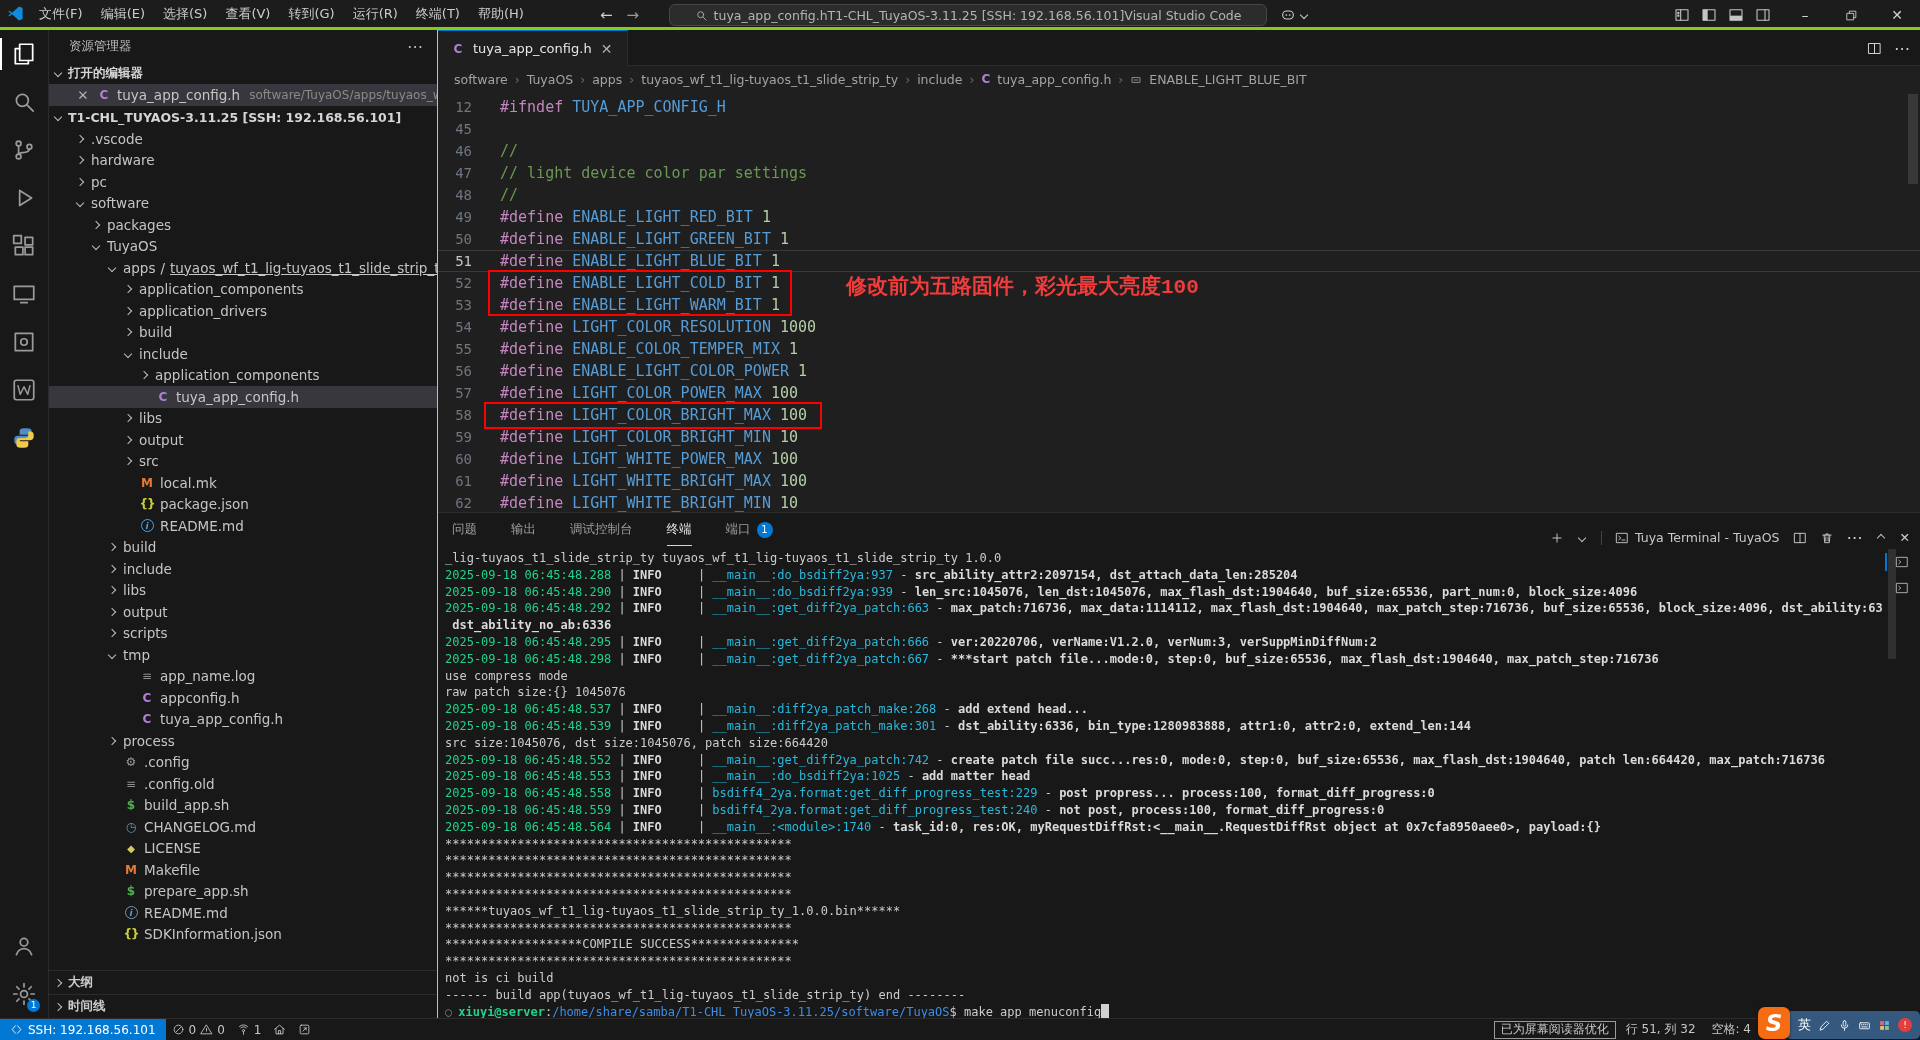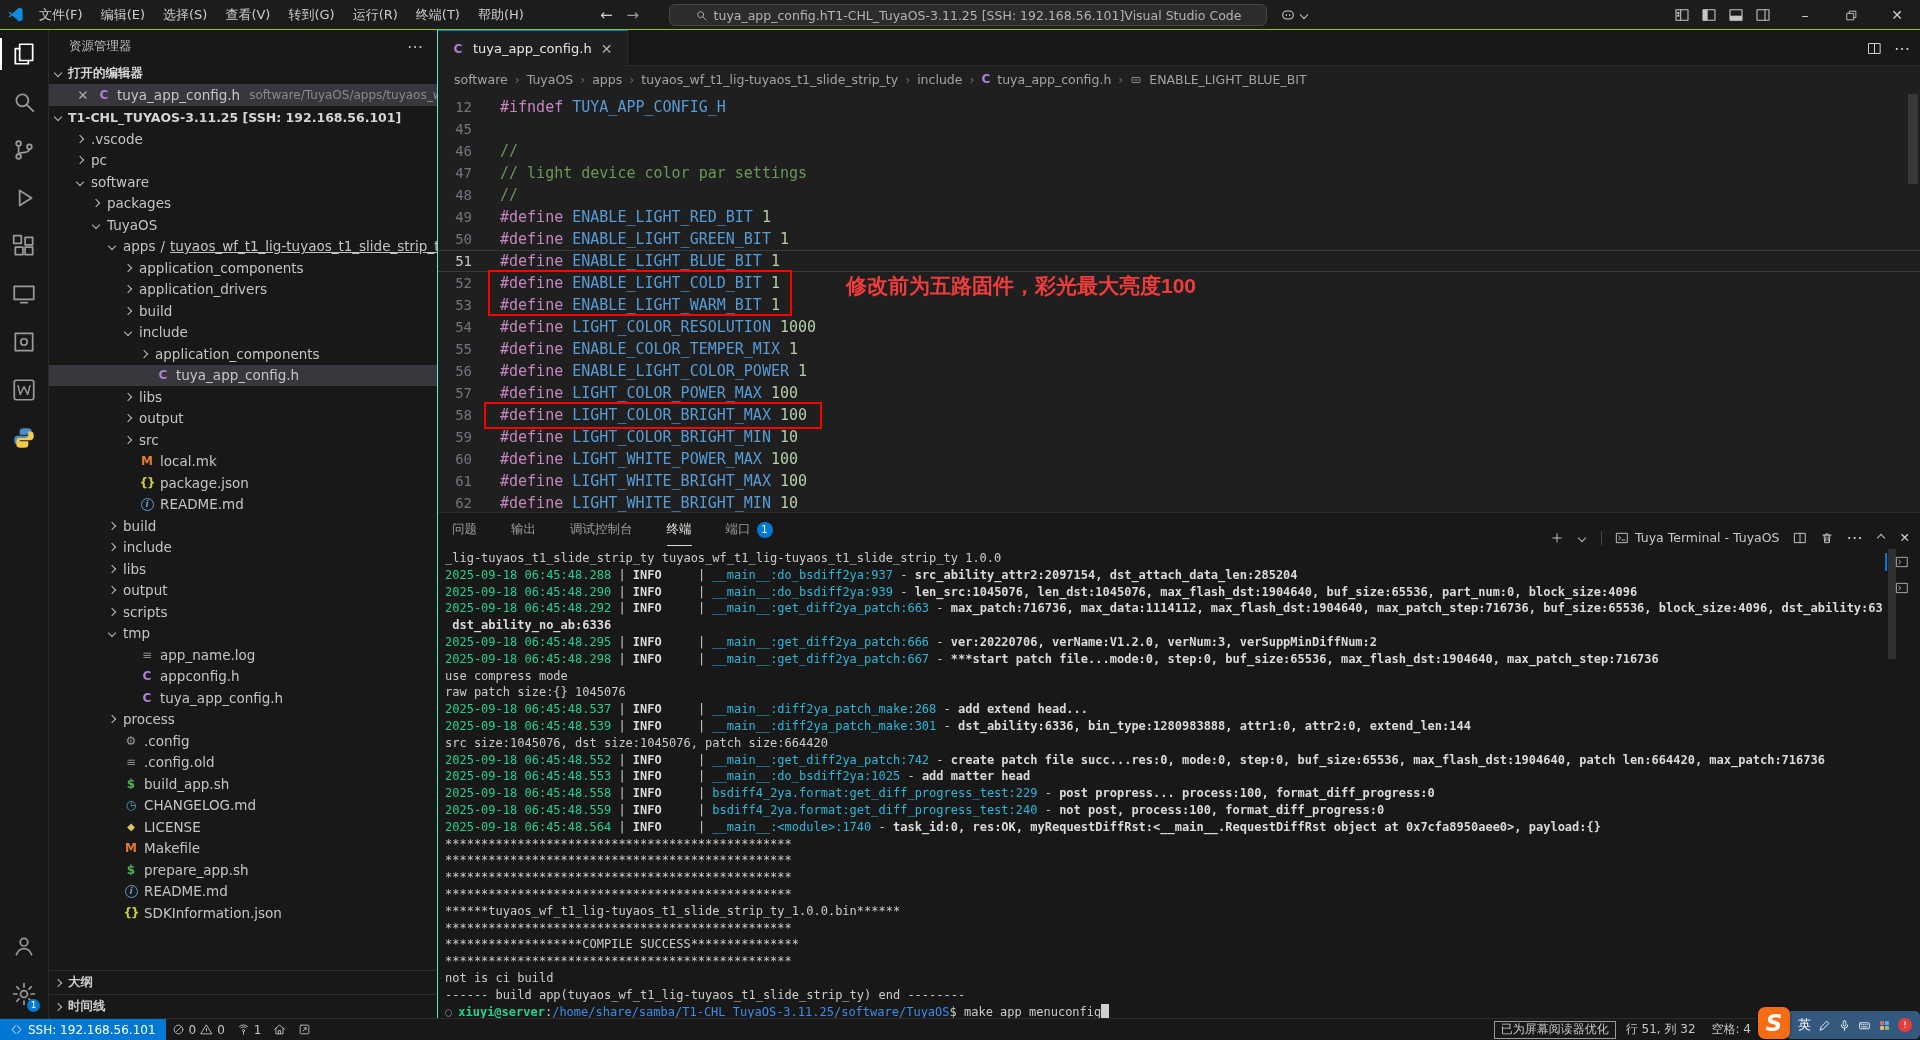--- a/index.html
+++ b/index.html
@@ -2,21 +2,21 @@
 <html><head>
 <meta charset="utf-8">
 <style>
   * { margin:0; padding:0; box-sizing:border-box; }
   html,body { width:1920px; height:1040px; overflow:hidden; }
   body { background:#181818; color:#cccccc; font-family:"DejaVu Sans","Liberation Sans",sans-serif; font-size:13px; position:relative; }
   svg { display:block; }
   .ic { stroke:currentColor; fill:none; stroke-width:1.6; stroke-linecap:round; stroke-linejoin:round; }
 
   
-  .titlebar { position:absolute; left:0; top:0; width:1920px; height:30px; background:#1c1c1c; display:flex; align-items:center; border-bottom:1px solid #84cc16; }
+  .titlebar { position:absolute; left:0; top:0; width:1920px; height:30px; background:#1c1c1c; display:flex; align-items:center; border-bottom:3px solid #84cc16; }
   .vslogo { width:30px; display:flex; justify-content:center; }
   .menus { display:flex; }
   .menu { padding:0 9px; height:30px; line-height:30px; color:#cccccc; font-size:13px; }
   .navarrows { position:absolute; left:600px; top:0; height:30px; display:flex; align-items:center; gap:14px; color:#cfcfcf; font-size:15px; }
   .cmdcenter { position:absolute; left:669px; top:4px; width:598px; height:22px; background:#2c2c2c; border:1px solid #474747; border-radius:6px; display:flex; align-items:center; justify-content:center; gap:6px; color:#b4b4b4; font-size:12.5px; }
   .copilot { position:absolute; left:1280px; top:3px; height:24px; display:flex; align-items:center; gap:3px; color:#cfcfcf; }
   .layoutgrp { position:absolute; left:1674px; top:0; height:30px; display:flex; align-items:center; gap:11px; color:#c5c5c5; }
   .winctl { position:absolute; right:0; top:0; height:30px; display:flex; }
   .winbtn { width:46px; height:30px; display:flex; align-items:center; justify-content:center; color:#d0d0d0; font-size:14px; }
 
@@ -65,21 +65,21 @@
   .crumb-cicon { color:#b180d7; font-weight:bold; font-size:12px; }
 
   .code { position:absolute; top:62px; left:0; right:0; height:420px; padding-top:4px; font-family:"DejaVu Sans Mono","Liberation Mono",monospace; font-size:15px; overflow:hidden; }
   .crow { height:22px; display:flex; align-items:center; white-space:pre; }
   .crow .ln { width:34px; text-align:right; color:#6e7681; flex:none; font-size:14px; }
   .crow .lc { margin-left:28px; }
   .crow.cur { box-shadow:inset 0 1px 0 #3a3a3a, inset 0 -1px 0 #3a3a3a; }
   .crow.cur .ln { color:#c6c6c6; }
   .tk-pp { color:#c586c0; } .tk-id { color:#569cd6; } .tk-nu { color:#b5cea8; } .tk-cm { color:#6a9955; } .tk-pl { color:#d4d4d4; }
   .redbox { position:absolute; border:2.5px solid #f00; }
-  .annotation { position:absolute; left:408px; top:180px; color:#f23c3c; font-size:21px; font-weight:bold; font-family:Liberation Sans, sans-serif; }
+  .annotation { position:absolute; left:408px; top:180px; color:#f23c3c; font-size:21px; font-weight:bold; font-family:Liberation Mono, monospace; }
   .ed-scroll { position:absolute; right:2px; top:2px; width:10px; height:90px; background:rgba(121,121,121,.28); }
 
   
   .panel { position:absolute; top:482px; left:0; right:0; bottom:0; background:#181818; border-top:1px solid #2b2b2b; }
   .ptabs { height:33px; display:flex; align-items:flex-end; padding-left:14px; gap:34px; font-size:12.5px; color:#9d9d9d; }
   .ptab { height:33px; display:flex; align-items:center; gap:6px; }
   .ptab.active { color:#e7e7e7; box-shadow:inset 0 -1px 0 #d7d7d7; }
   .pbadge { background:#0078d4; color:#fff; min-width:16px; height:16px; border-radius:9px; font-size:10px; display:flex; align-items:center; justify-content:center; padding:0 4px; }
   .pctrl { position:absolute; right:10px; top:8px; height:33px; display:flex; align-items:center; gap:13px; color:#cfcfcf; font-size:12.5px; }
   .pctrl .lbl { display:flex; align-items:center; gap:6px; color:#c9c9c9; }
@@ -274,20 +274,24 @@
         </div>
       </div>
     <div class="sb-sec">
       <span class="chev d"></span>
       <span style="white-space:nowrap;overflow:hidden">T1-CHL_TUYAOS-3.11.25 [SSH: 192.168.56.101]</span>
     </div>
     <div class="tree" id="tree">
         <div class="row" style="padding-left: 26px;">
           <span class="chev r"></span>
           <span>.vscode</span>
+        </div>
+        <div class="row" style="padding-left: 26px;">
+          <span class="chev r"></span>
+          <span>hardware</span>
         </div>
         <div class="row" style="padding-left: 26px;">
           <span class="chev r"></span>
           <span>pc</span>
         </div>
         <div class="row" style="padding-left: 26px;">
           <span class="chev d"></span>
           <span>software</span>
         </div>
         <div class="row" style="padding-left: 42px;">

